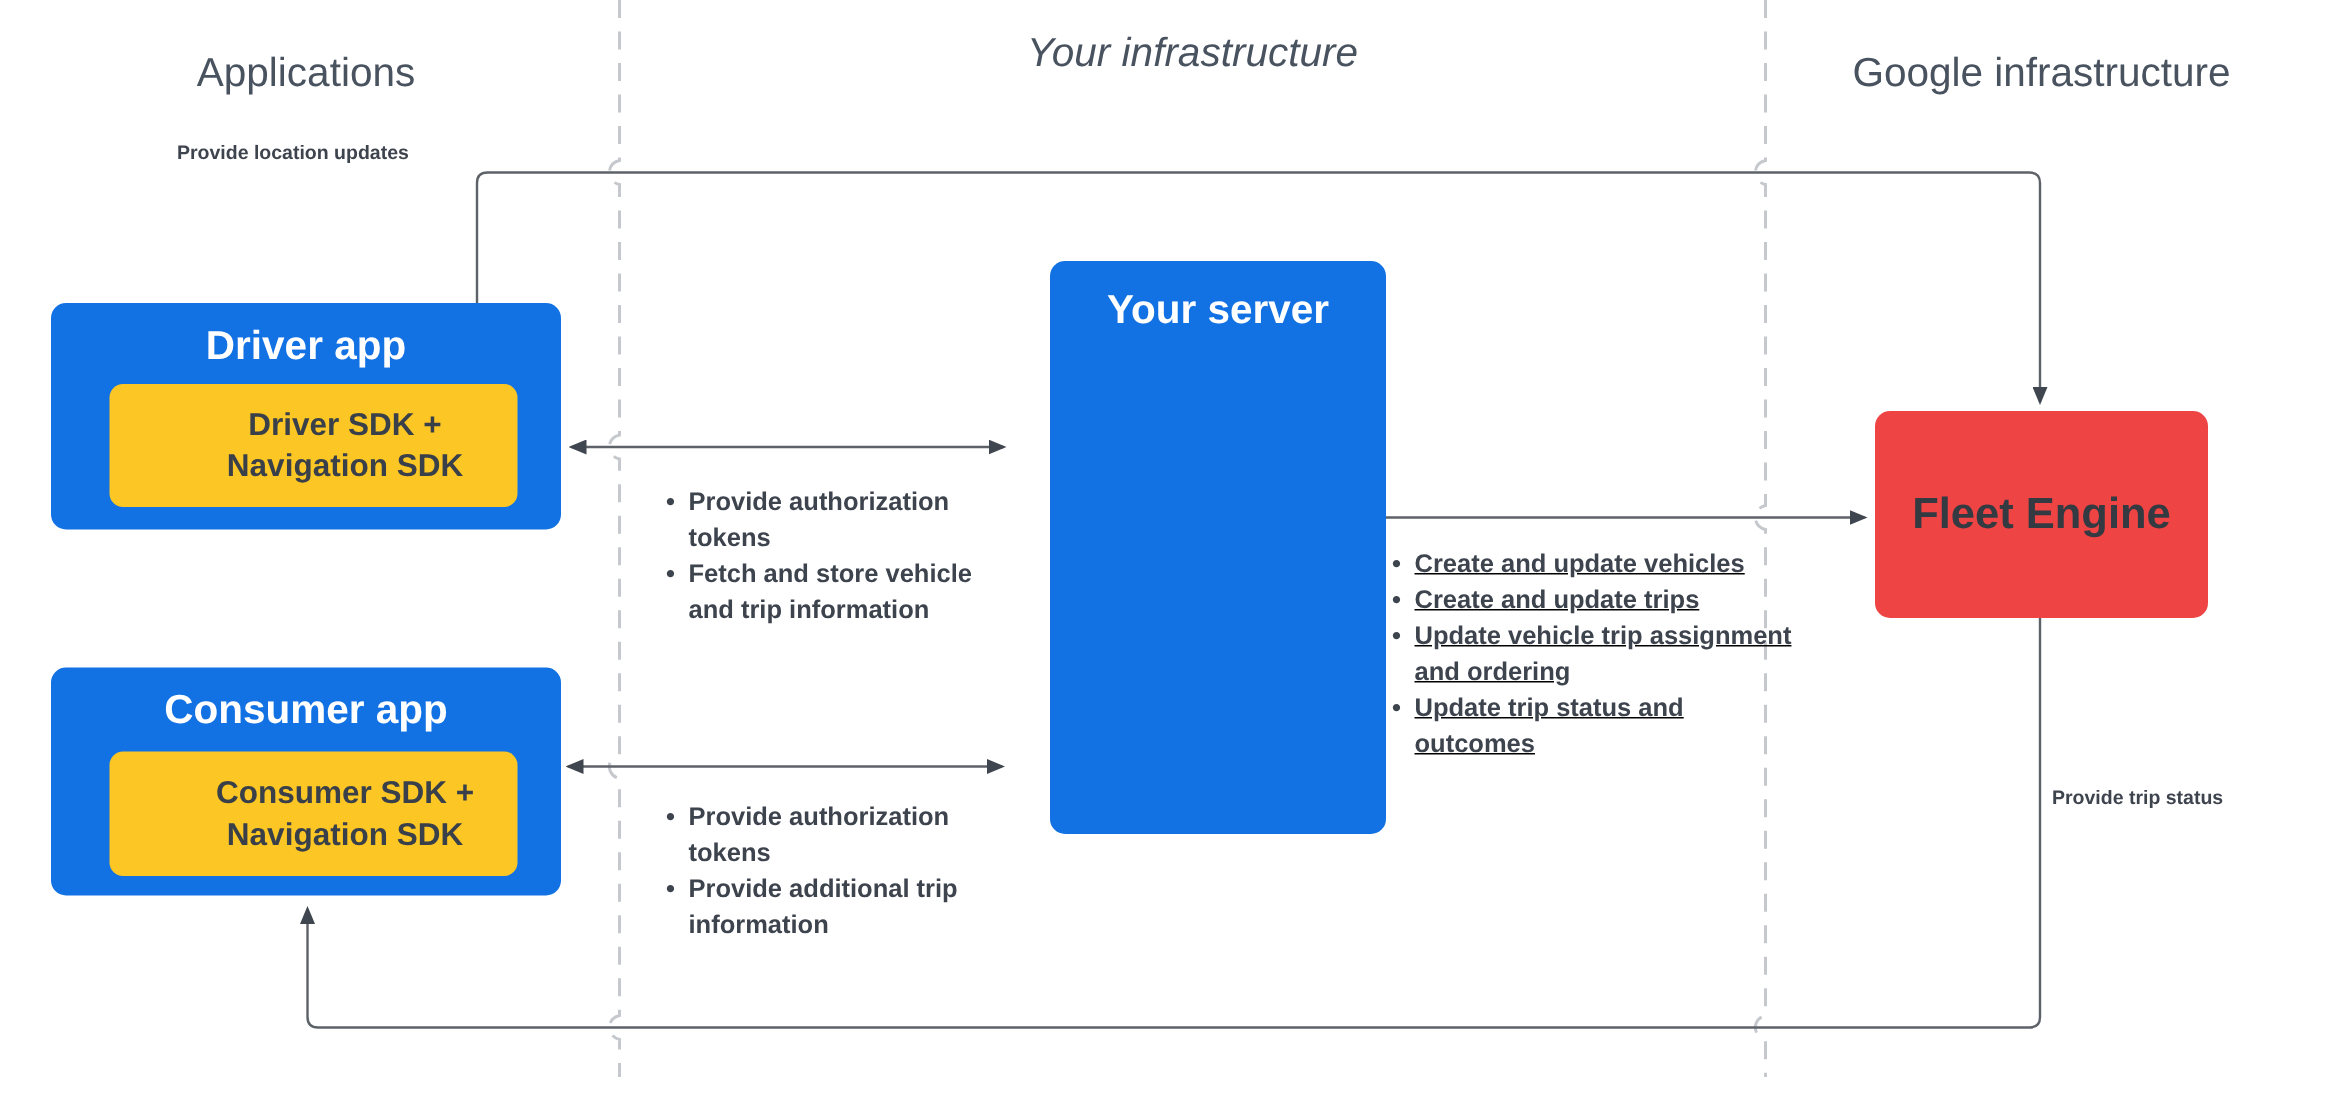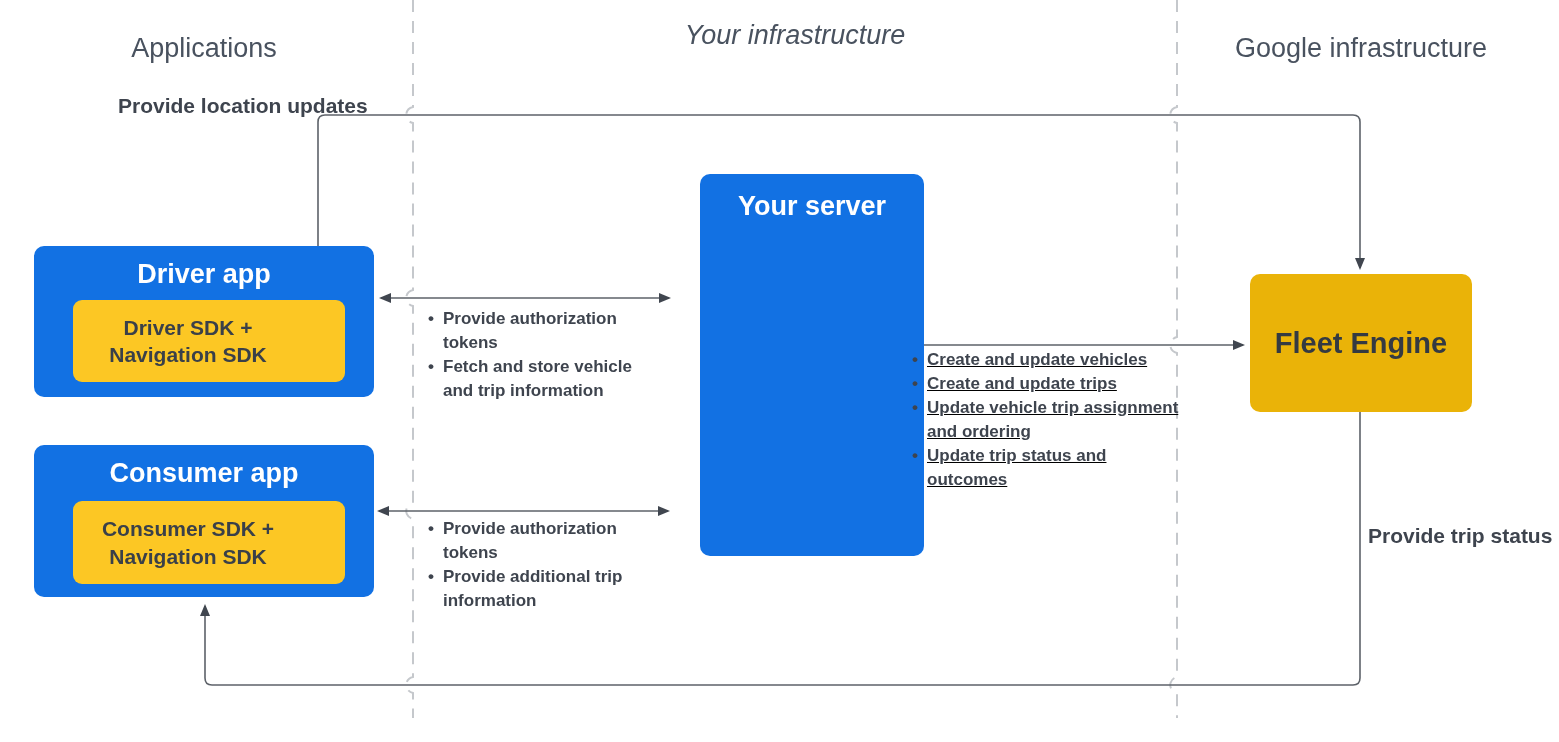--- a/index.html
+++ b/index.html
@@ -13,65 +13,65 @@
   #wires{position:absolute;left:0;top:0;width:1559px;height:742px;}
   .zone-label{
     position:absolute;
     transform:translateX(-50%);
     font-size:27px;
     color:#49525f;
     white-space:nowrap;
   }
   .edge-label{
     position:absolute;
-    font-size:21px;
+    font-size:13px;
     font-weight:bold;
     color:#3e444e;
     white-space:nowrap;
   }
   .node{
     position:absolute;
     border-radius:10px;
     box-sizing:border-box;
   }
   .node.blue{background:#1271e3;}
-  .node.yellow{background:#eab308;}
+  .node.yellow{background:#ef4444;}
   .node-title{
     text-align:center;
     font-weight:bold;
     color:#ffffff;
     font-size:27px;
     padding-top:13px;
   }
   .sdk-box{
     position:absolute;
     left:39px;
     width:272px;
     background:#fcc724;
     border-radius:9px;
     display:flex;
     align-items:center;
-    justify-content:flex-start;
+    justify-content:flex-end;
     text-align:center;
     font-weight:bold;
     font-size:21px;
     color:#3a4049;
     line-height:1.3;
   }
   .sdk-text{width:230px;}
   #your-server .node-title{padding-top:17px;}
   #fleet-engine{
     display:flex;align-items:center;justify-content:center;
   }
   #fleet-engine .fleet-title{
     font-weight:bold;font-size:29px;color:#343a42;
   }
   .bullets{
     position:absolute;
-    margin:0;padding:0;
+    margin:16px;padding:0;
     list-style:none;
   }
   .bullets li{
     position:relative;
     padding-left:15px;
     font-size:17px;
     font-weight:bold;
     color:#3e444e;
     line-height:24px;
   }
@@ -107,21 +107,21 @@
     <path d="M 901 345 L 1243 345" fill="none" stroke="#5d6269" stroke-width="1.6" marker-end="url(#arrow)"></path>
   </svg>
 
   <div class="zone-label" style="left:204px;top:33px;">Applications</div>
   <div class="zone-label" style="left:795px;top:20px;font-style:italic;">Your infrastructure</div>
   <div class="zone-label" style="left:1361px;top:33px;">Google infrastructure</div>
 
   <div class="edge-label" style="left:118px;top:94px;">Provide location updates</div>
   <div class="edge-label" style="left:1368px;top:524px;">Provide trip status</div>
 
-  <div class="node blue" id="driver-app" style="left:34px;top:202px;width:340px;height:151px;margin-top:44px;">
+  <div class="node blue" id="driver-app" style="left:34px;top:202px;width:340px;height:151px;">
     <div class="node-title">Driver app</div>
     <div class="sdk-box" style="top:54px;height:82px;">
       <div class="sdk-text">Driver SDK + Navigation SDK</div>
     </div>
   </div>
 
   <div class="node blue" id="consumer-app" style="left:34px;top:445px;width:340px;height:152px;">
     <div class="node-title">Consumer app</div>
     <div class="sdk-box" style="top:56px;height:83px;">
       <div class="sdk-text">Consumer SDK + Navigation SDK</div>

